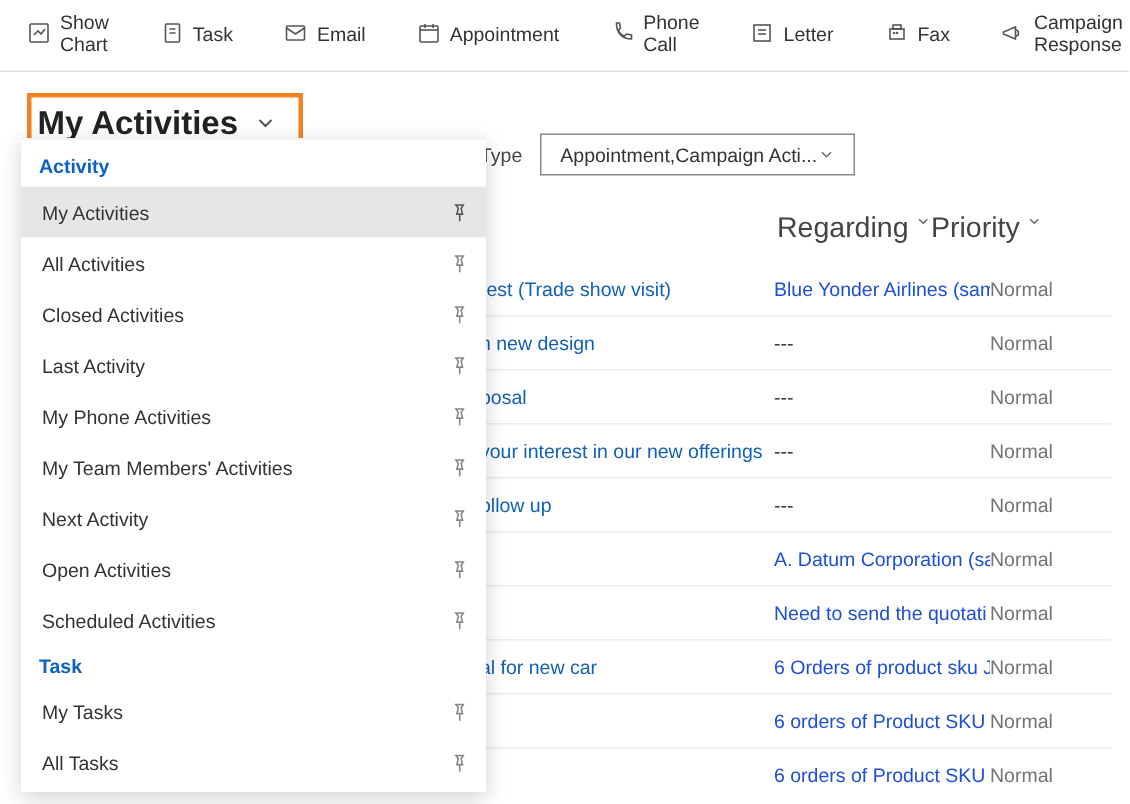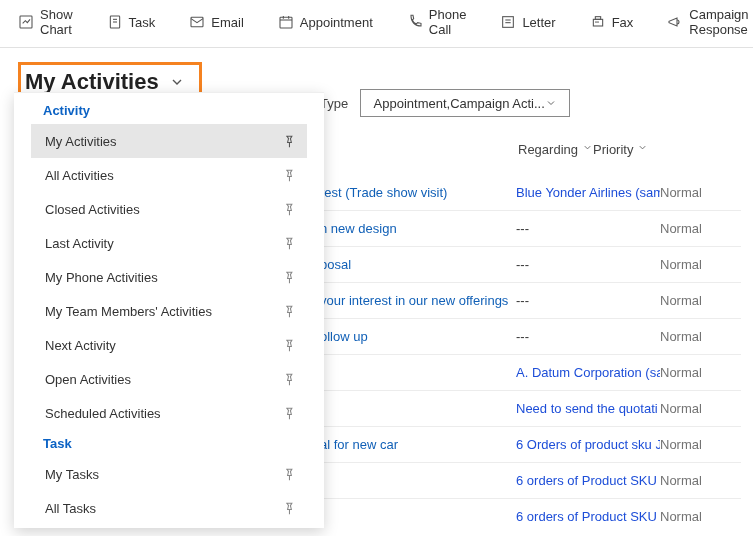--- a/index.html
+++ b/index.html
@@ -16,37 +16,37 @@
 .chev { width: 16px; height: 16px; }
 
 
 .filters { position: absolute; left: 320px; top: 89px; display: flex; align-items: center; gap: 10px; }
 .combo { display: flex; align-items: center; justify-content: center; border: 1px solid #8a8a8a; padding: 4px 8px; width: 210px; height: 28px; color: #333; cursor: pointer; }
 .combo .chev { width: 12px; height: 12px; color: #666; }
 .due-label { color: #444; padding-right: 2px; }
 
 
 .colhdrs { position: absolute; left: 320px; top: 142px; right: 0; display: flex; }
-.colhdr { display: flex; align-items: flex-start; gap: 4px; color: #444; font-size: 13px; cursor: pointer; }
+.colhdr { display: flex; align-items: flex-start; gap: 4px; color: #444; font-size: 19px; cursor: pointer; }
 .colhdr .chev { width: 11px; height: 11px; }
 .col-regarding { margin-left: 198px; }
 .col-priority { }
 
 
 .datagrid { position: absolute; left: 320px; top: 174px; right: 12px; }
 .row { display: flex; align-items: center; height: 36px; border-top: 1px solid #ececec; }
 .row:first-child { border-top: none; }
 .cell-subject { width: 196px; color: #1160b7; overflow: hidden; white-space: nowrap; text-overflow: clip; cursor: pointer; }
 .cell-regarding { width: 144px; color: #1d4ed8; overflow: hidden; white-space: nowrap; text-overflow: clip; cursor: pointer; }
 .cell-priority { width: 60px; color: #737373; }
 .dash { color: #333 !important; cursor: default; }
 
 
 .flyout { position: absolute; left: 14px; top: 92px; width: 310px; height: 436px; background: #fff; box-shadow: 0 4px 14px rgba(0,0,0,0.18); border-top: 1px solid #eee; overflow: hidden; }
-.fly-scroll { overflow-y: auto; height: 100%; padding: 4px 17px; }
+.fly-scroll { overflow-y: auto; height: 100%; padding: 4px 0; }
 .fly-scroll::-webkit-scrollbar { width: 16px; }
 .fly-scroll::-webkit-scrollbar-track { background: #f1f1f1; }
 .fly-scroll::-webkit-scrollbar-thumb { background: #c1c1c1; }
 .fly-head { color: #0b62c4; font-weight: 600; font-size: 13px; padding: 6px 12px; }
 .fly-item { display: flex; align-items: center; justify-content: space-between; padding: 0 10px 0 14px; height: 34px; cursor: pointer; }
 .fly-item.sel { background: #e6e6e6; }
 .pin { width: 16px; height: 16px; color: #888; }
 .fly-item.sel .pin { color: #555; }
 </style>
 </head>

